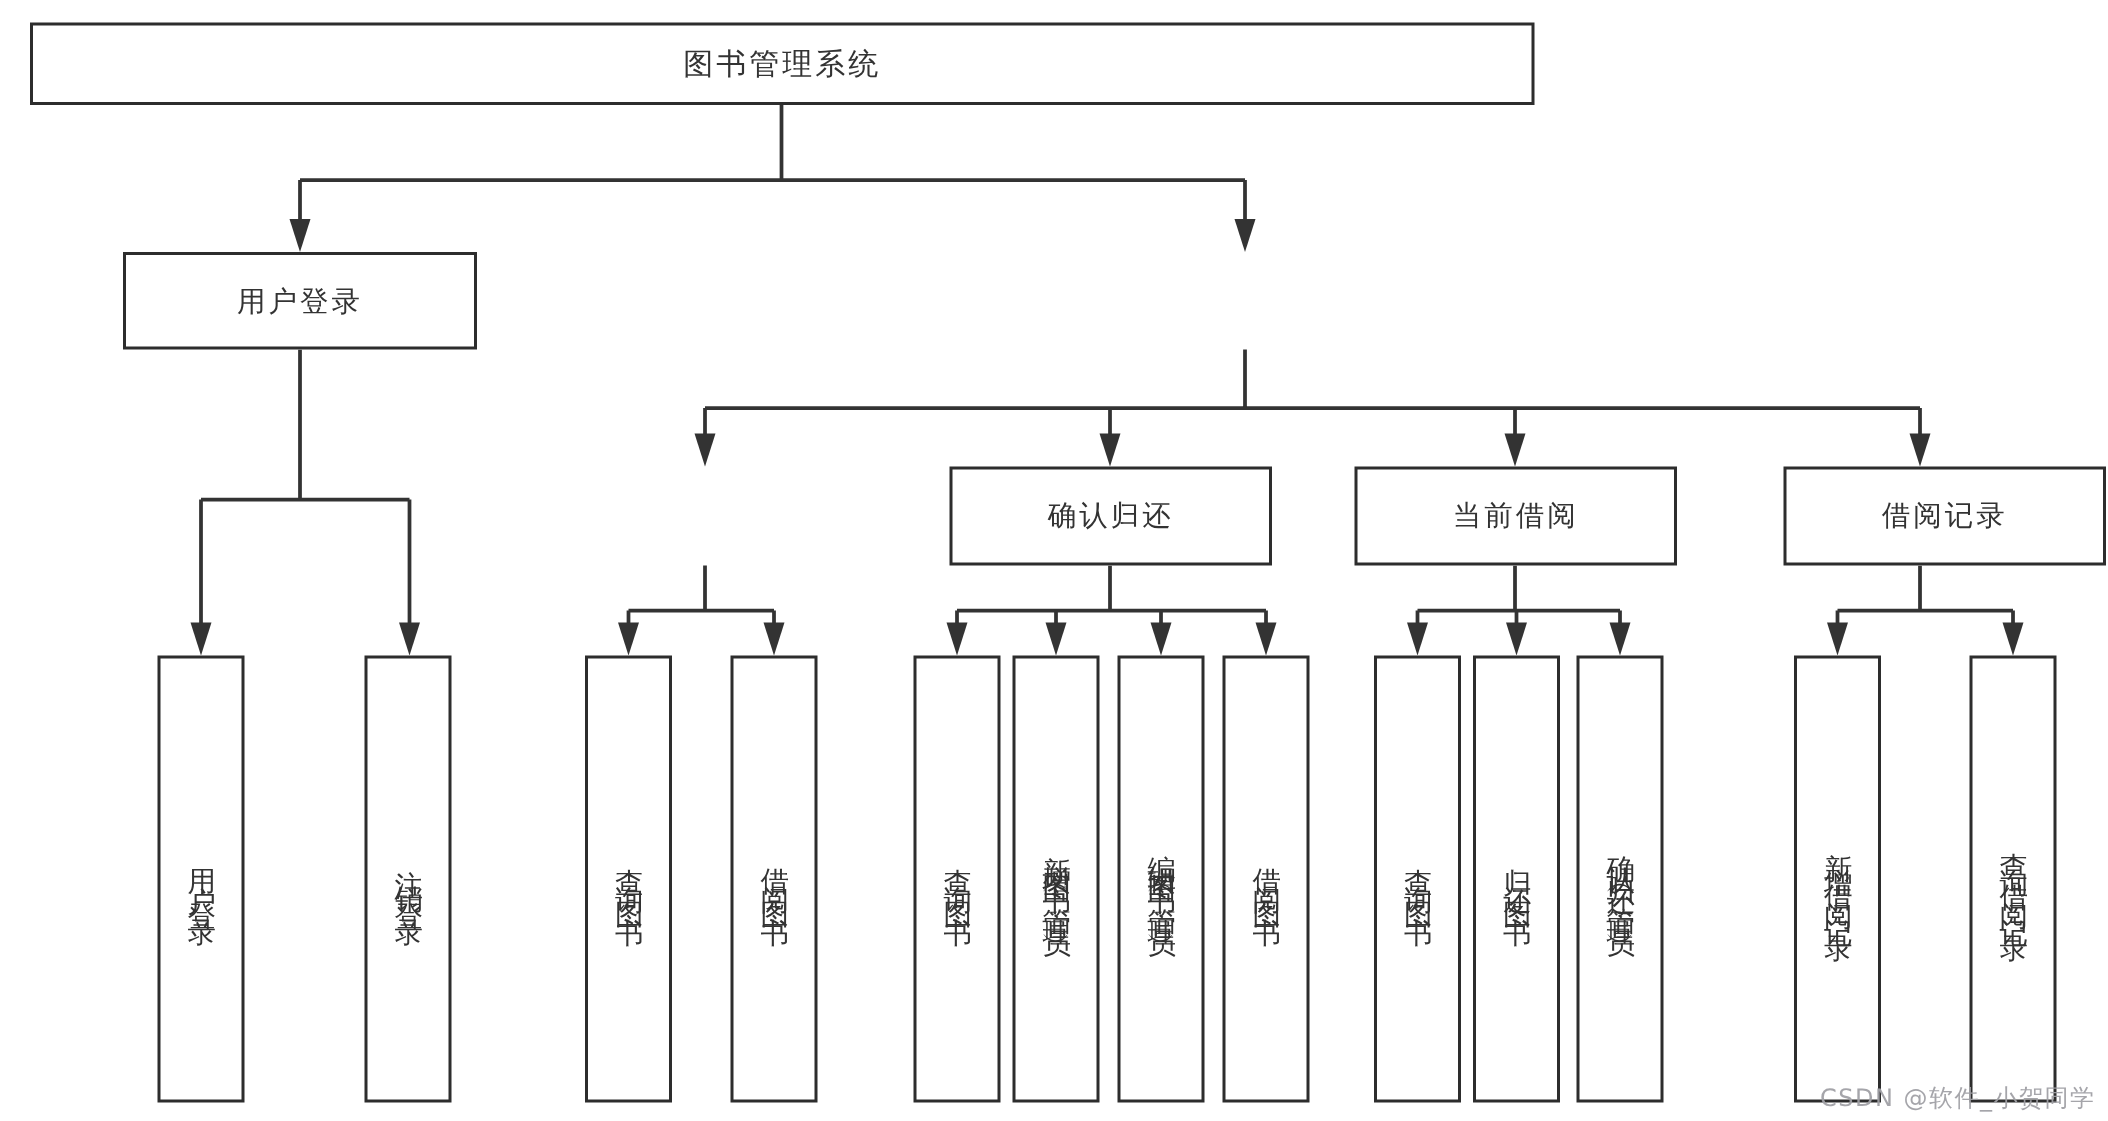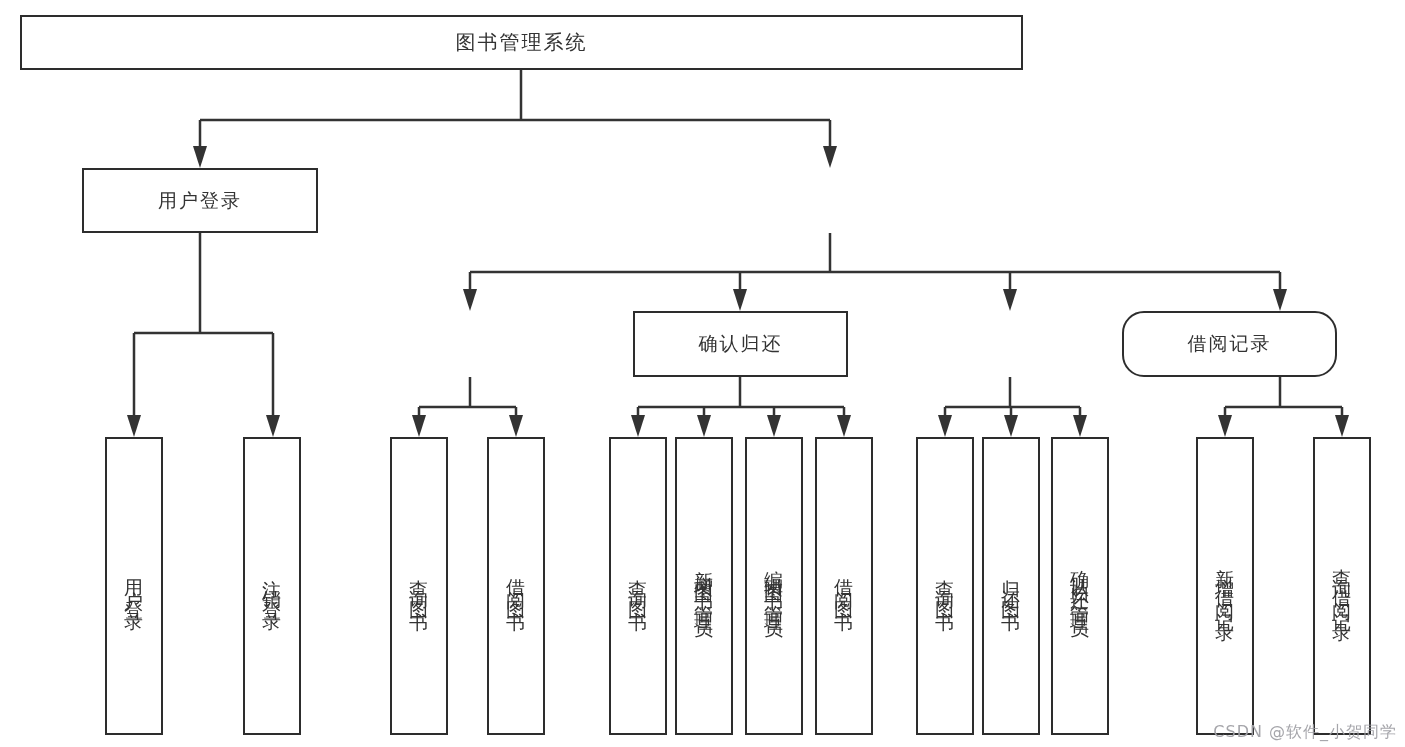--- a/index.html
+++ b/index.html
@@ -23,21 +23,21 @@
   .hlabel{font-size:19px;letter-spacing:2px;white-space:nowrap;}
   .root-box{left:20px;top:15px;width:1003px;height:55px;}
   .root-box .hlabel{font-size:20px;}
   .lvl2{height:65px;width:236px;top:168px;}
   .b-user{left:82px;}
   .b-mgmt{left:712px;}
   .lvl3{height:66px;width:215px;top:311px;}
   .m0{left:363px;}
   .m1{left:633px;}
   .m2{left:903px;}
-  .m3{left:1122px;border-radius:22px;}
+  .m3{left:1189px;}
   .vbox{width:58px;height:298px;top:437px;}
   .vbox .vlabel{
     writing-mode:vertical-rl;
     text-orientation:mixed;
     font-size:19px;
     letter-spacing:11px;
     line-height:1;
     white-space:nowrap;
   }
   .vbox.longtext .vlabel{letter-spacing:7px;}
@@ -107,20 +107,23 @@
     <span class="hlabel">图书管理系统</span>
   </div>
 
   <div class="box lvl2 b-user">
     <span class="hlabel">用户登录</span>
   </div>
 
   <div class="box lvl3 m1">
     <span class="hlabel">确认归还</span>
   </div>
+  <div class="box lvl3 m2">
+    <span class="hlabel">当前借阅</span>
+  </div>
   <div class="box lvl3 m3">
     <span class="hlabel">借阅记录</span>
   </div>
 
   <div class="box vbox" style="left:105px;">
     <span class="vlabel">用户登录</span>
   </div>
   <div class="box vbox" style="left:243px;">
     <span class="vlabel">注销登录</span>
   </div>

